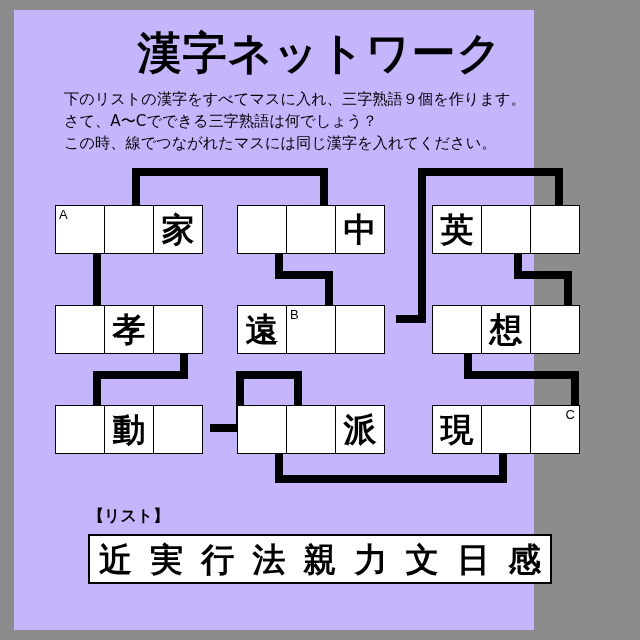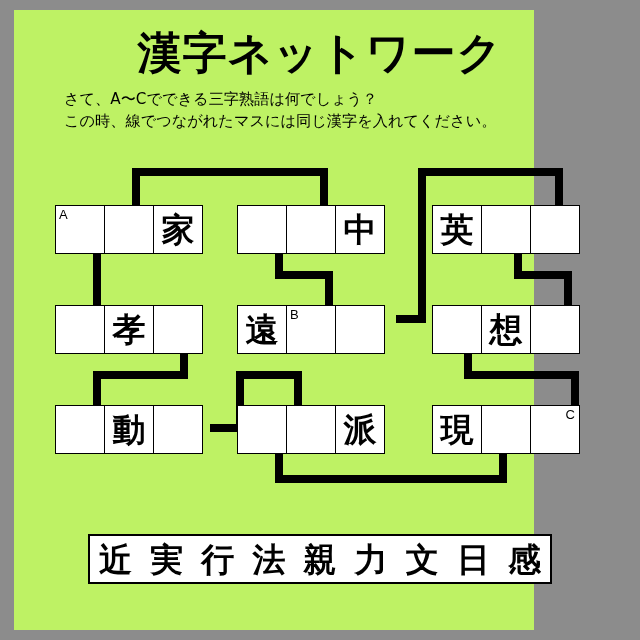--- a/index.html
+++ b/index.html
@@ -7,21 +7,21 @@
   body {
     width: 640px; height: 640px;
     background: #8c8c8c;
     font-family: "Liberation Sans", "DejaVu Sans", sans-serif;
     overflow: hidden;
   }
   #page {
     position: absolute;
     left: 14px; top: 10px;
     width: 520px; height: 620px;
-    background: #bef264;
+    background: #c4b5fd;
   }
   #title {
     position: absolute;
     left: 0; top: 14px;
     width: 612px;
     text-align: center;
     font-size: 44px;
     font-weight: bold;
     letter-spacing: 1px;
     color: #000;
@@ -109,20 +109,21 @@
   }
 </style>
 </head>
 <body>
 
 <div id="page">
 
   <div id="title">漢字ネットワーク</div>
 
   <div id="instructions">
+    <div>下のリストの漢字をすべてマスに入れ、三字熟語９個を作ります。</div>
     <div>さて、A〜Cでできる三字熟語は何でしょう？</div>
     <div>この時、線でつながれたマスには同じ漢字を入れてください。</div>
   </div>
 
   <div id="board">
 
     <div class="conn" style="left:118px; top:158px; width:196px; height:8px;"></div>
     <div class="conn" style="left:118px; top:158px; width:8px; height:37px;"></div>
     <div class="conn" style="left:306px; top:158px; width:8px; height:37px;"></div>
 
@@ -246,20 +247,21 @@
     <div class="cell" style="left:467px; top:395px;">
       <span class="kanji"></span>
     </div>
     <div class="cell" style="left:516px; top:395px;">
       <span class="marker right">C</span>
       <span class="kanji"></span>
     </div>
 
   </div>
 
+  <div id="list-label">【リスト】</div>
 
   <div id="list-box">
     <span class="list-kanji">近</span>
     <span class="list-kanji">実</span>
     <span class="list-kanji">行</span>
     <span class="list-kanji">法</span>
     <span class="list-kanji">親</span>
     <span class="list-kanji">力</span>
     <span class="list-kanji">文</span>
     <span class="list-kanji">日</span>

